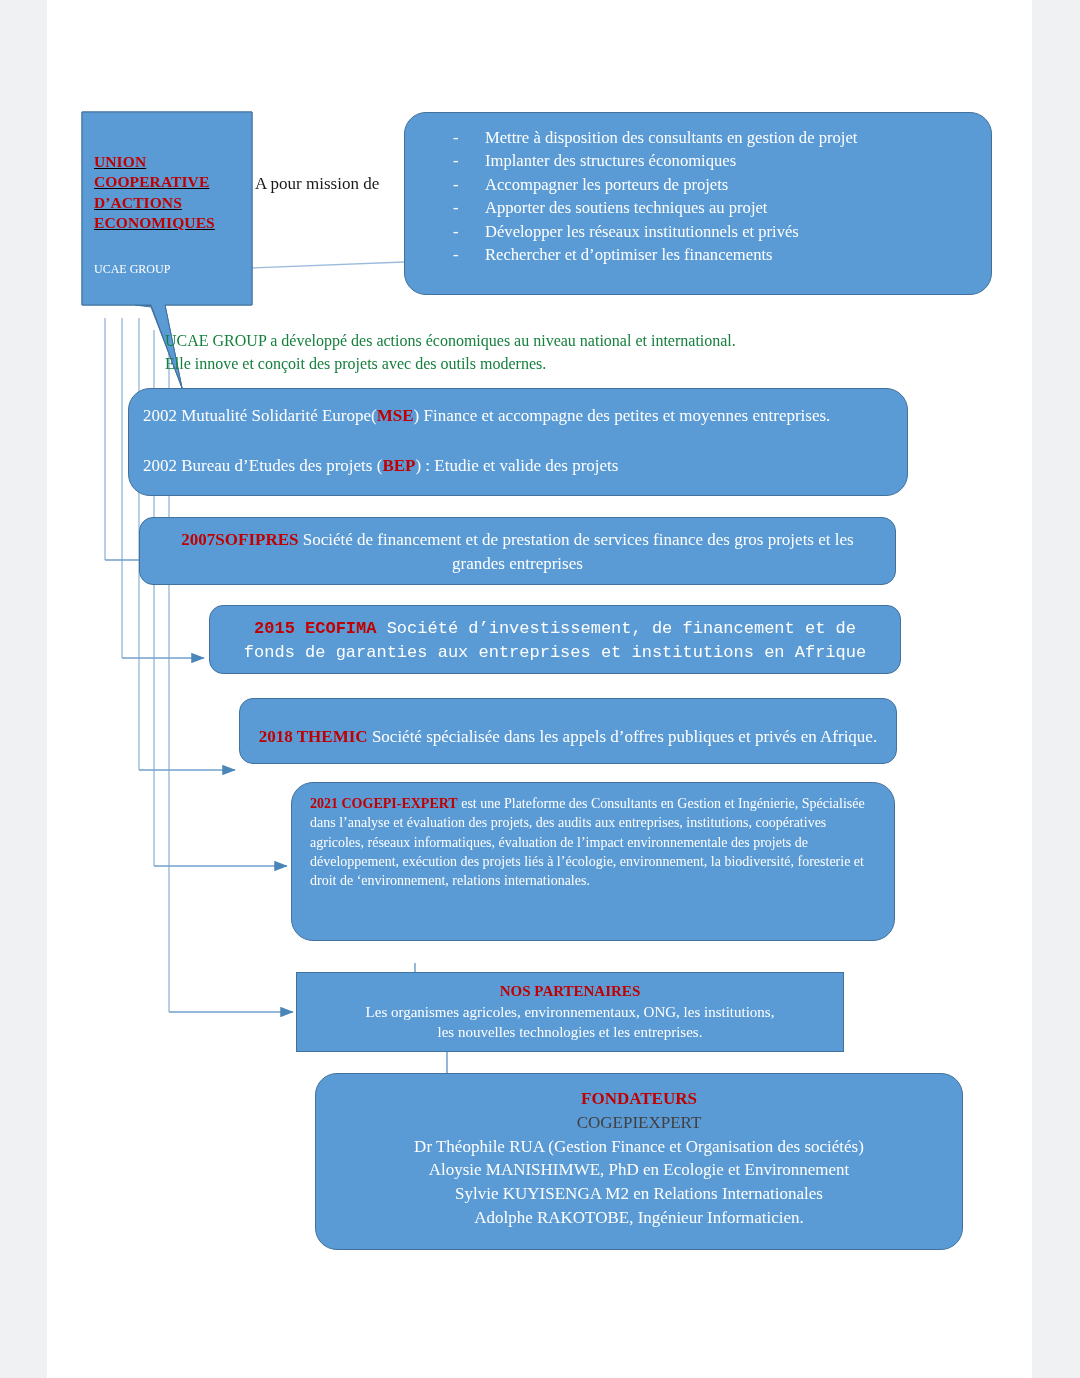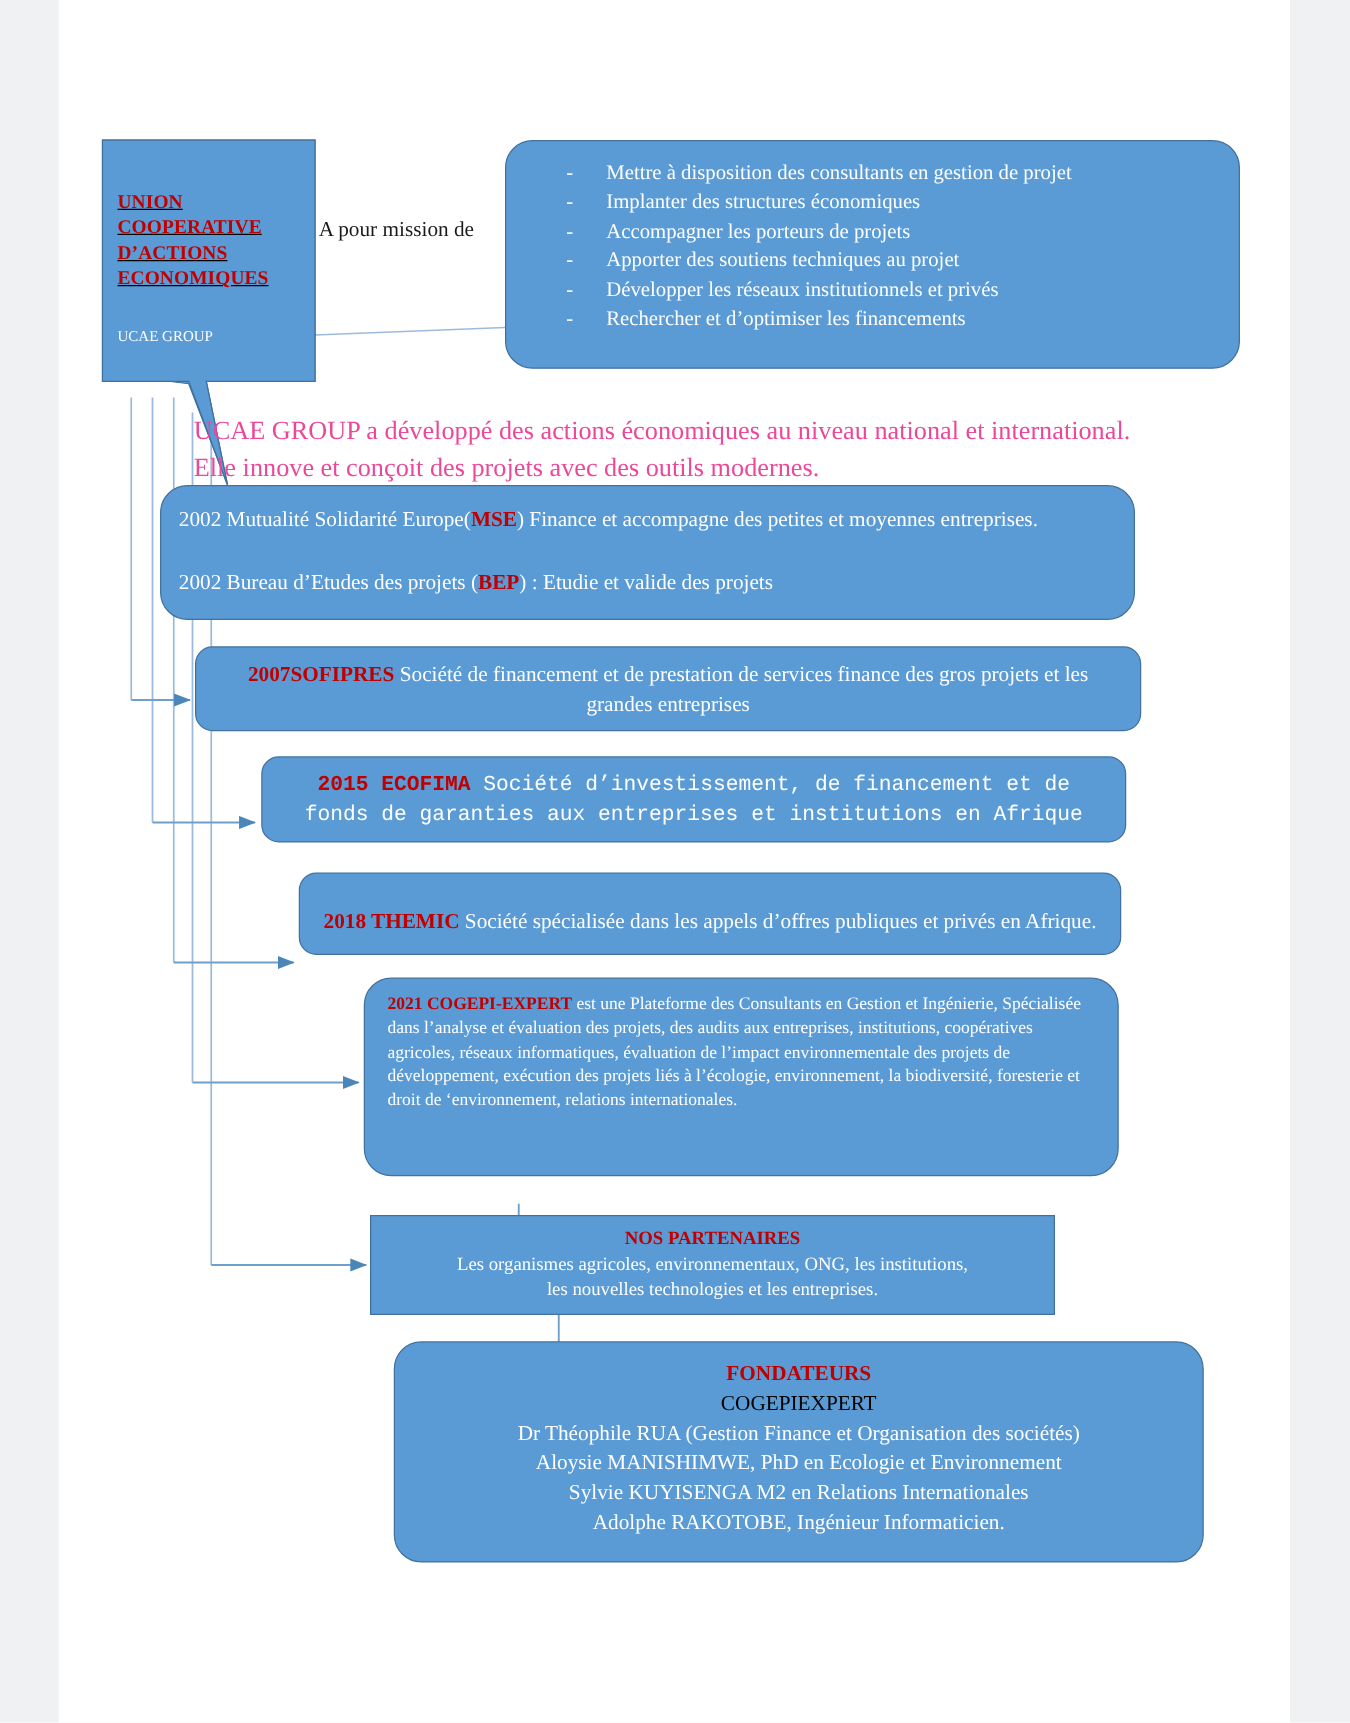--- a/index.html
+++ b/index.html
@@ -22,21 +22,21 @@
     border:1px solid #41719C;
     color:#ffffff;
     box-sizing:border-box;
     line-height:1.30;
   }
   .rounded{ border-radius:22px; }
   .rounded-sm{ border-radius:14px; }
   .square{ border-radius:0; }
   .red{ color:#C00000; }
   .redb{ color:#C00000; font-weight:bold; }
-  .white{ color:#000000; }
+  .white{ color:#404040; }
   .center{ text-align:center; }
 
   
   #ucae-shape{
     position:absolute; left:0; top:0; width:985px; height:1378px;
     pointer-events:none;
   }
   #ucae-text{
     position:absolute;
     left:47px; top:152px; width:150px;
@@ -68,34 +68,34 @@
     line-height:1.41;
     font-size:16.6px;
   }
   #mission-box li .dash{
     position:absolute; left:48px; top:0; color:#ffffff;
   }
 
   
   #desc{
     position:absolute;
-    left:108px; top:329px; width:790px;
-    color:#ec4899; font-size:21px; line-height:1.44;
+    left:118px; top:329px; width:790px;
+    color:#15803d; font-size:16px; line-height:1.44;
   }
 
   
   #mse-box{
     left:81px; top:388px; width:780px; min-height:108px;
     padding:15px 14px 12px 14px;
     font-size:17px; line-height:1.42;
   }
   #mse-box .l2{ margin-top:26px; }
 
   #sofipres-box{
-    left:109px; top:517px; width:757px; height:68px;
+    left:92px; top:517px; width:757px; height:68px;
     padding:10px 16px; font-size:17px; line-height:1.40;
   }
   #ecofima-box{
     left:162px; top:605px; width:692px; height:69px;
     padding:11px 16px; font-size:17px; line-height:1.40;font-family:Liberation Mono, monospace;
   }
   #themic-box{
     left:192px; top:698px; width:658px; height:66px;
     padding:26px 16px; font-size:17px; line-height:1.40;
   }

